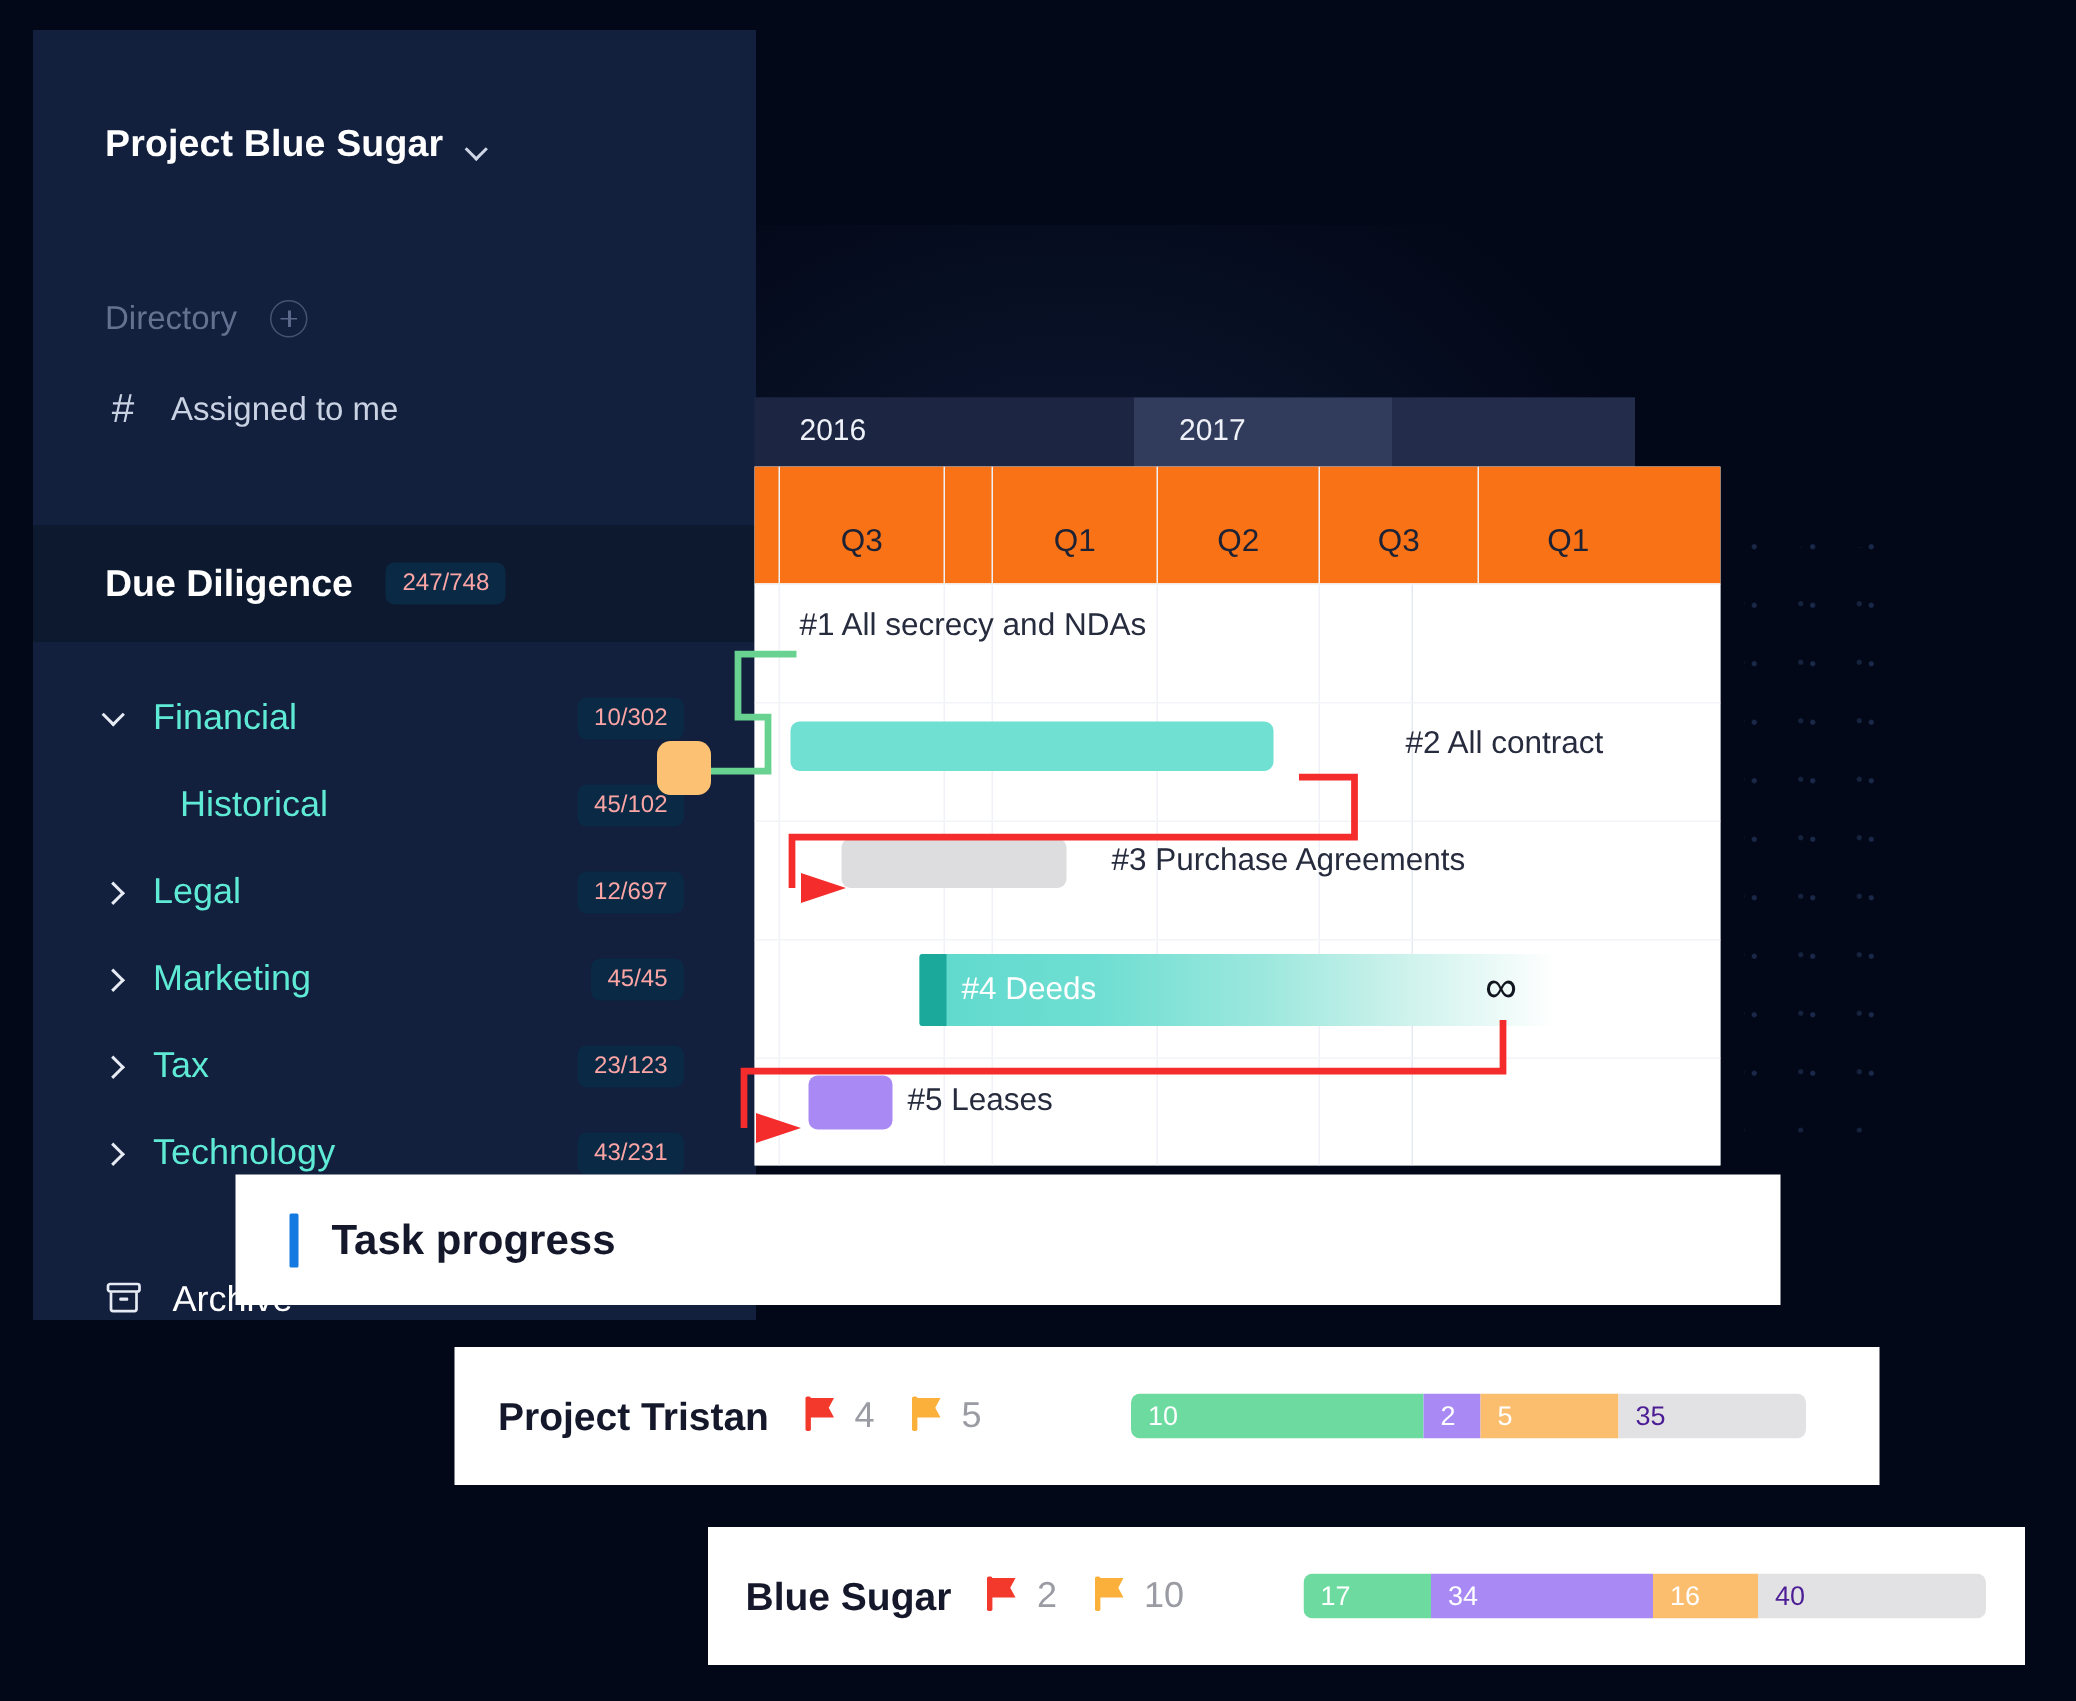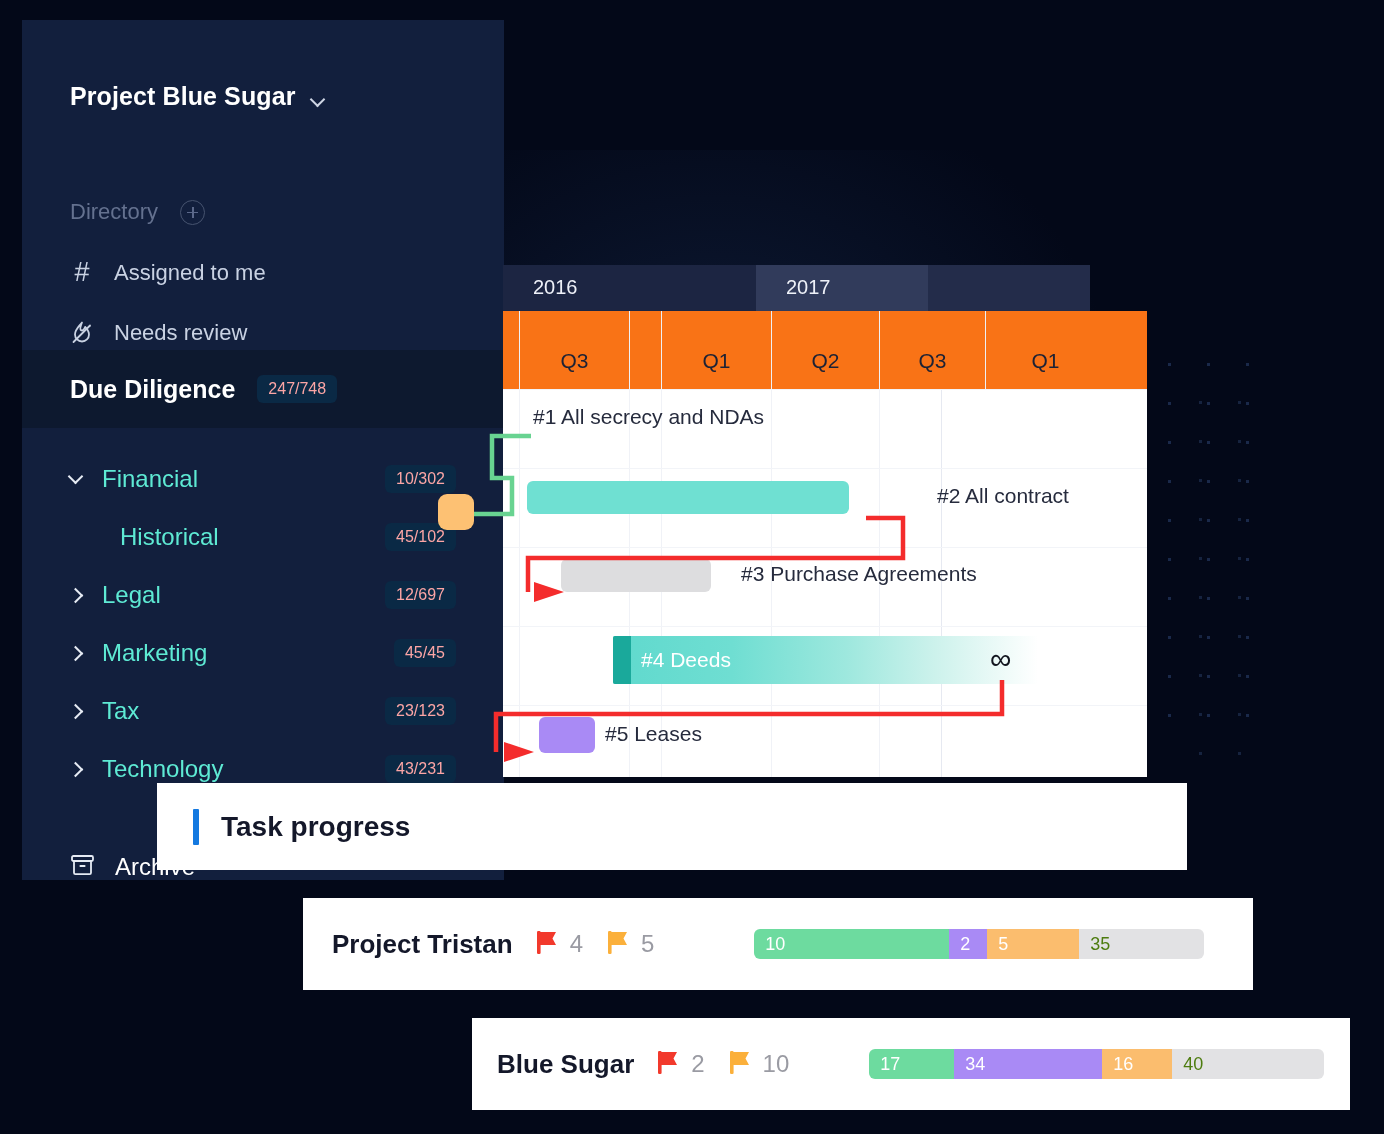--- a/index.html
+++ b/index.html
@@ -200,21 +200,21 @@
 
   .proj-name{ font-size:26px; font-weight:bold; color:#14182a; white-space:nowrap; }
   .flagset{ display:flex; align-items:center; gap:11px; margin-left:22px; }
   .flagnum{ font-size:24px; color:#9a9ba3; }
 
   .pbar{
     display:flex; height:30px; border-radius:6px; overflow:hidden;
   }
   .seg{ display:flex; align-items:center; }
   .seg span{ font-size:18px; color:#ffffff; margin-left:11px; }
-  .seg.rest span{ color:#4d7c0f; }
+  .seg.rest span{ color:#4c1d95; }
 </style>
 </head>
 <body>
 
 <div class="glow"></div>
 <div class="dotgrid"></div>
 <div class="dotgrid2"></div>
 
 <div class="sidebar">
   <div class="sb-top">
@@ -227,29 +227,20 @@
     <div class="sb-dir">
       <div class="sb-dir-label">Directory</div>
       <div class="plus-circle"></div>
     </div>
 
     <div class="sb-link">
       <div class="hash-icon">#</div>
       <div class="sb-link-label">Assigned to me</div>
     </div>
 
-    <div class="sb-link">
-      <div class="fire-icon">
-        <svg width="22" height="25" viewBox="0 0 22 25">
-          <path d="M11 1.5 C7.5 6 4 8.5 4 13.5 a7 7 0 0 0 14 0 c0-3-2-5.5-3.8-7.6 C13 9 11.5 10 10 9.2 8.6 8.4 9.6 5 11 1.5 Z" fill="none" stroke="#c9d2e3" stroke-width="1.8" stroke-linejoin="round"></path>
-          <path d="M2.5 21 L19 4.5" stroke="#c9d2e3" stroke-width="1.8" stroke-linecap="round"></path>
-        </svg>
-      </div>
-      <div class="sb-link-label">Needs review</div>
-    </div>
   </div>
 
   <div class="sb-band">
     <div class="sb-band-title">Due Diligence</div>
     <div class="badge">247/748</div>
   </div>
 
   <div class="sb-list">
 
     <div class="sb-row">

